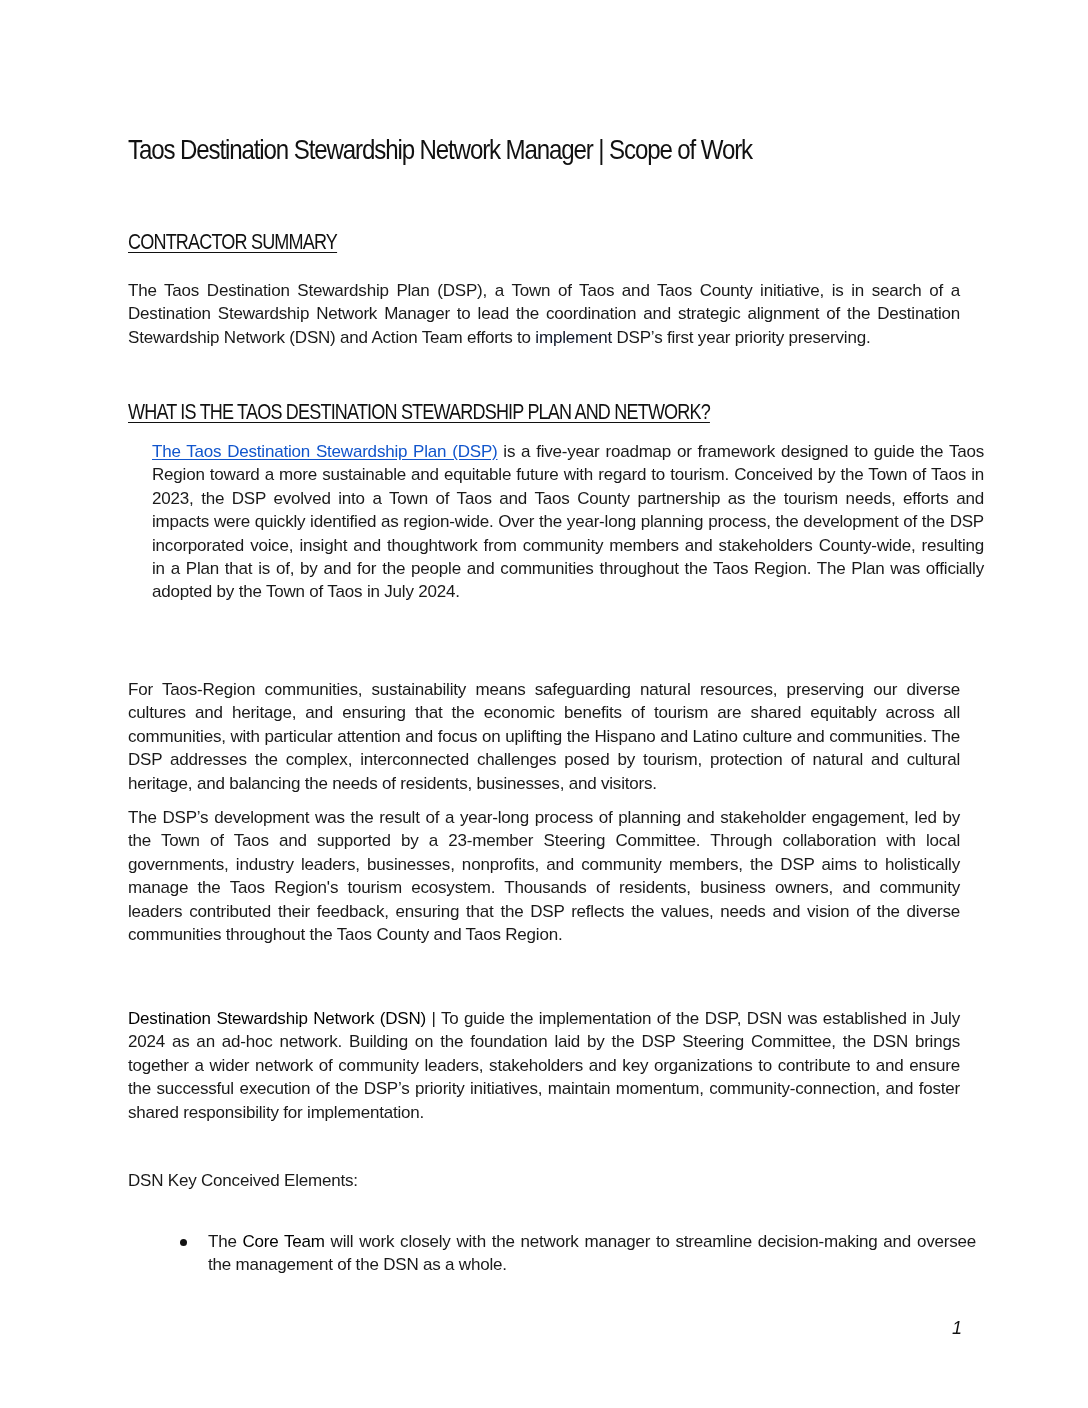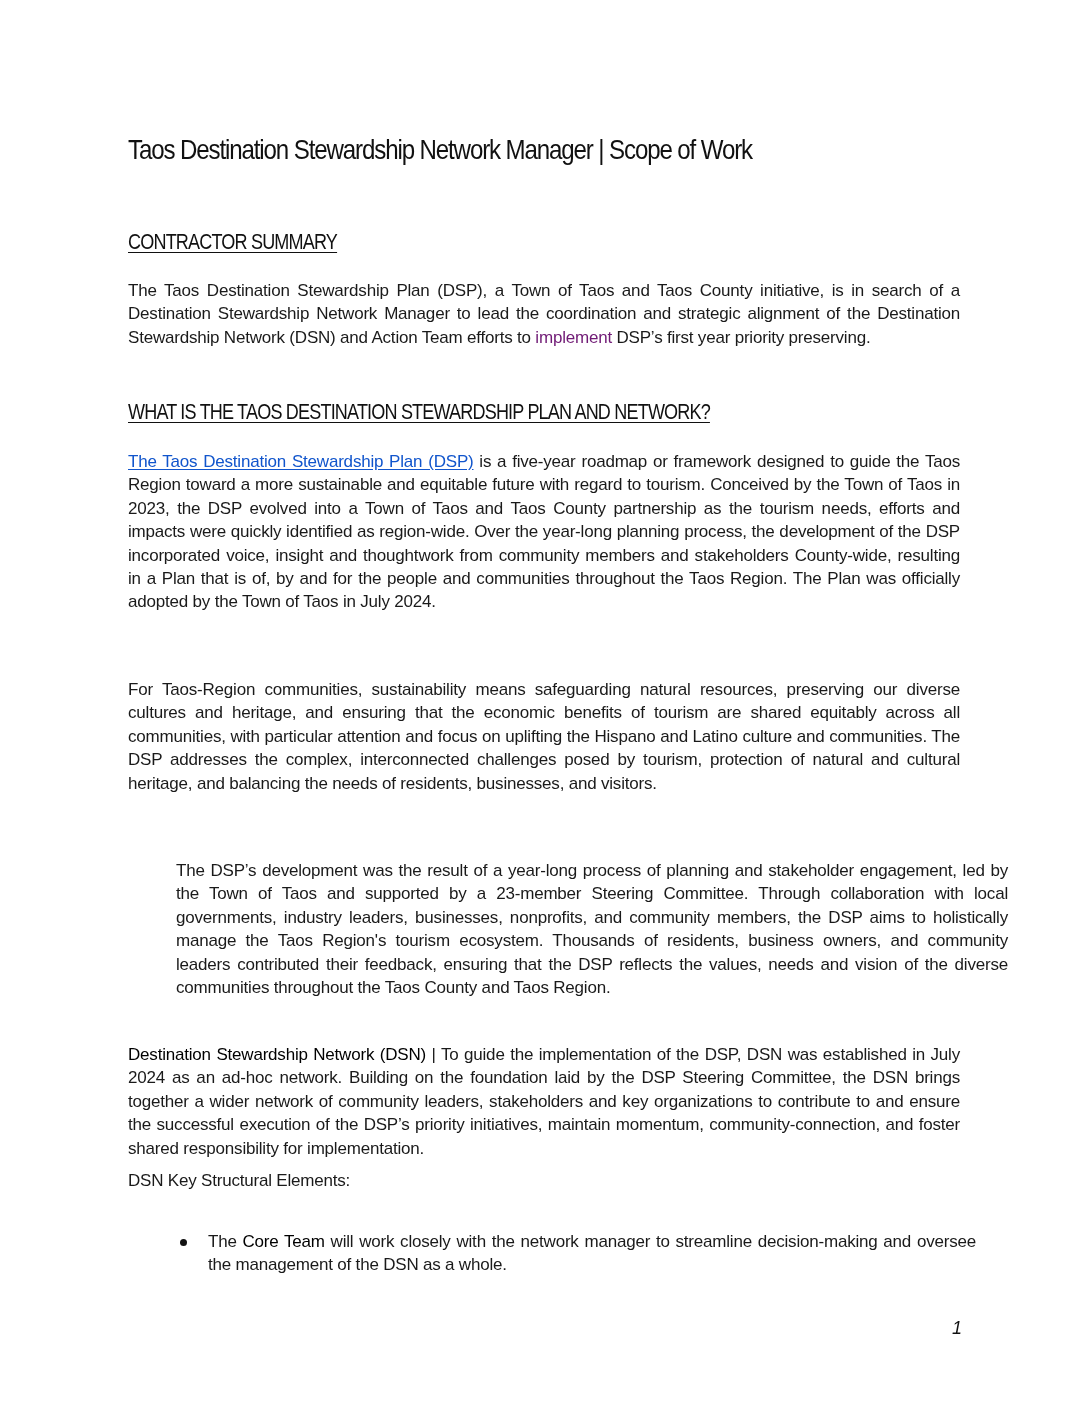--- a/index.html
+++ b/index.html
@@ -60,26 +60,26 @@
       left: 0;
       width: 832px;
       margin: 0;
       font-size: 17px;
       line-height: 23.4px;
       text-align: justify;
       color: #1a1a1a;
       letter-spacing: -0.2px;
     }
     .p-summary { top: 279px; }
-    .p-dsp1 { top: 450px; }
+    .p-dsp1 { top: 440px; margin-left: 24px; }
     .p-dsp2 { top: 678px; }
-    .p-dsp3 { top: 859px; margin-left: 48px; }
-    .p-dsn { top: 1007px; margin-top: 36px; }
+    .p-dsp3 { top: 806px; }
+    .p-dsn { top: 1007px; }
     .p-keyel { top: 1169px; }
-    .muted { color: #701a75; }
+    .muted { color: #0f172a; }
     .link {
       color: #1155cc;
       text-decoration: underline;
       text-underline-offset: 2px;
     }
     .emph { color: #000; }
     .bullet-list {
       position: absolute;
       top: 1214px;
       left: 0;
@@ -129,21 +129,21 @@
   <h2 class="section-heading h-whatis">WHAT IS THE TAOS DESTINATION STEWARDSHIP PLAN AND NETWORK?</h2>
 
   <p class="para p-dsp1"><a class="link">The Taos Destination Stewardship Plan (DSP)</a><span> is a five-year roadmap or framework designed to guide the Taos Region toward a more sustainable and equitable future with regard to tourism. Conceived by the Town of Taos in 2023, the DSP evolved into a Town of Taos and Taos County partnership as the tourism needs, efforts and impacts were quickly identified as region-wide. Over the year-long planning process, the development of the DSP incorporated voice, insight and thoughtwork from community members and stakeholders County-wide, resulting in a Plan that is of, by and for the people and communities throughout the Taos Region. The Plan was officially adopted by the Town of Taos in July 2024.</span></p>
 
   <p class="para p-dsp2">For Taos-Region communities, sustainability means safeguarding natural resources, preserving our diverse cultures and heritage, and ensuring that the economic benefits of tourism are shared equitably across all communities, with particular attention and focus on uplifting the Hispano and Latino culture and communities. The DSP addresses the complex, interconnected challenges posed by tourism, protection of natural and cultural heritage, and balancing the needs of residents, businesses, and visitors.</p>
 
   <p class="para p-dsp3">The DSP’s development was the result of a year-long process of planning and stakeholder engagement, led by the Town of Taos and supported by a 23-member Steering Committee. Through collaboration with local governments, industry leaders, businesses, nonprofits, and community members, the DSP aims to holistically manage the Taos Region's tourism ecosystem. Thousands of residents, business owners, and community leaders contributed their feedback, ensuring that the DSP reflects the values, needs and vision of the diverse communities throughout the Taos County and Taos Region.</p>
 
   <p class="para p-dsn"><span class="emph">Destination Stewardship Network (DSN)</span><span> | To guide the implementation of the DSP, DSN was established in July 2024 as an ad-hoc network. Building on the foundation laid by the DSP Steering Committee, the DSN brings together a wider network of community leaders, stakeholders and key organizations to contribute to and ensure the successful execution of the DSP’s priority initiatives, maintain momentum, community-connection, and foster shared responsibility for implementation.</span></p>
 
-  <p class="para p-keyel">DSN Key Structural Elements:</p>
+  <p class="para p-keyel">DSN Key Conceived Elements:</p>
 
   <ul class="bullet-list">
     <li class="bullet-item">
       <span class="bullet-dot"></span><span>The </span><span class="emph">Core Team</span><span> will work closely with the network manager to streamline decision-making and oversee the management of the DSN as a whole.</span>
     </li>
   </ul>
 
 </div>
 
 <div class="page-number">1</div>

